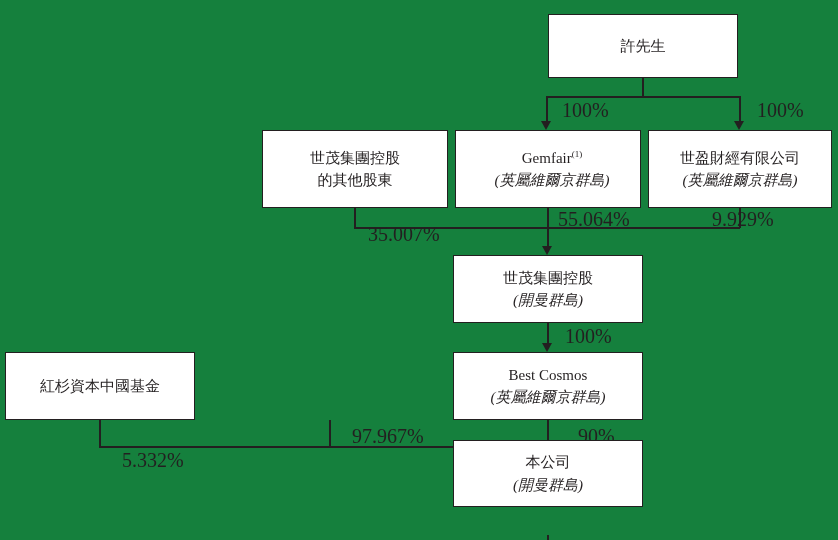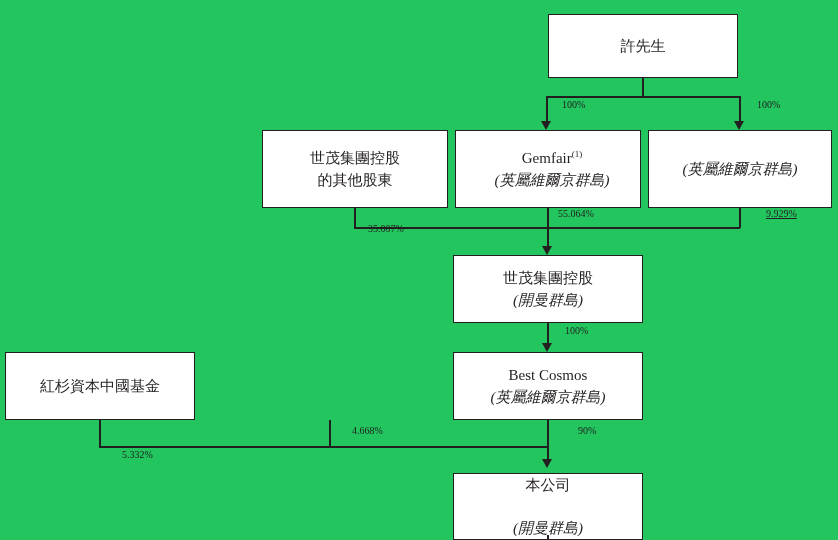--- a/index.html
+++ b/index.html
@@ -4,21 +4,21 @@
 <style>
   html, body {
     margin: 0;
     padding: 0;
     background: #ffffff;
   }
   .canvas {
     position: relative;
     width: 838px;
     height: 540px;
-    background: #22c55e;
+    background: #15803d;
     font-family: "Liberation Serif", "DejaVu Serif", serif;
     color: #231f20;
     overflow: hidden;
   }
   .node {
     position: absolute;
     box-sizing: border-box;
     border: 1.5px solid #231f20;
     background: #ffffff;
     display: flex;
@@ -51,21 +51,21 @@
   .arrow {
     position: absolute;
     width: 0;
     height: 0;
     border-left: 5.5px solid transparent;
     border-right: 5.5px solid transparent;
     border-top: 9px solid #231f20;
   }
   .pct {
     position: absolute;
-    font-size: 10px;
+    font-size: 20px;
     white-space: nowrap;
   }
 </style>
 </head>
 <body>
 
 <div class="canvas">
 
   <div class="node" style="left:548px; top:14px; width:190px; height:64px;">
     <div class="nm">許先生</div>
@@ -84,31 +84,32 @@
     <div class="nm">世茂集團控股</div>
     <div class="nm">的其他股東</div>
   </div>
 
   <div class="node" style="left:455px; top:130px; width:186px; height:78px;padding-left:8px;">
     <div class="nm"><span>Gemfair</span><sup>(1)</sup></div>
     <div class="jur">(英屬維爾京群島)</div>
   </div>
 
   <div class="node" style="left:648px; top:130px; width:184px; height:78px;">
+    <div class="nm">世盈財經有限公司</div>
     <div class="jur">(英屬維爾京群島)</div>
   </div>
 
   <div class="vline" style="left:354px; top:208px; height:20px;"></div>
   <div class="vline" style="left:739px; top:208px; height:20px;"></div>
   <div class="hline" style="left:354px; top:227px; width:386px;"></div>
   <div class="vline" style="left:547px; top:208px; height:38px;"></div>
   <div class="arrow" style="left:542px; top:246px;"></div>
   <span class="pct" style="left:368px; top:223px;">35.007%</span>
   <span class="pct" style="left:558px; top:208px;">55.064%</span>
-  <span class="pct" style="left:766px; top:208px;text-decoration:underline;">9.929%</span>
+  <span class="pct" style="left:712px; top:208px;">9.929%</span>
 
   <div class="node" style="left:453px; top:255px; width:190px; height:68px;">
     <div class="nm">世茂集團控股</div>
     <div class="jur">(開曼群島)</div>
   </div>
 
   <div class="vline" style="left:547px; top:323px; height:21px;"></div>
   <div class="arrow" style="left:542px; top:343px;"></div>
   <span class="pct" style="left:565px; top:325px;">100%</span>
 
@@ -121,23 +122,23 @@
     <div class="nm">Best Cosmos</div>
     <div class="jur">(英屬維爾京群島)</div>
   </div>
 
   <div class="vline" style="left:99px; top:420px; height:28px;"></div>
   <div class="vline" style="left:329px; top:420px; height:28px;"></div>
   <div class="hline" style="left:99px; top:446px; width:450px;"></div>
   <div class="vline" style="left:547px; top:420px; height:39px;"></div>
   <div class="arrow" style="left:542px; top:459px;"></div>
   <span class="pct" style="left:122px; top:449px;">5.332%</span>
-  <span class="pct" style="left:352px; top:425px;">4.668%</span>
+  <span class="pct" style="left:352px; top:425px;">97.967%</span>
   <span class="pct" style="left:578px; top:425px;font-family:Liberation Serif, serif;">90%</span>
 
-  <div class="node" style="left:453px; top:473px; width:190px; height:67px;justify-content:space-between;">
+  <div class="node" style="left:453px; top:440px; width:190px; height:67px;">
     <div class="nm">本公司</div>
     <div class="jur">(開曼群島)</div>
   </div>
 
   <div class="vline" style="left:547px; top:535px; height:5px;"></div>
 
 </div>
 
 </body></html>

